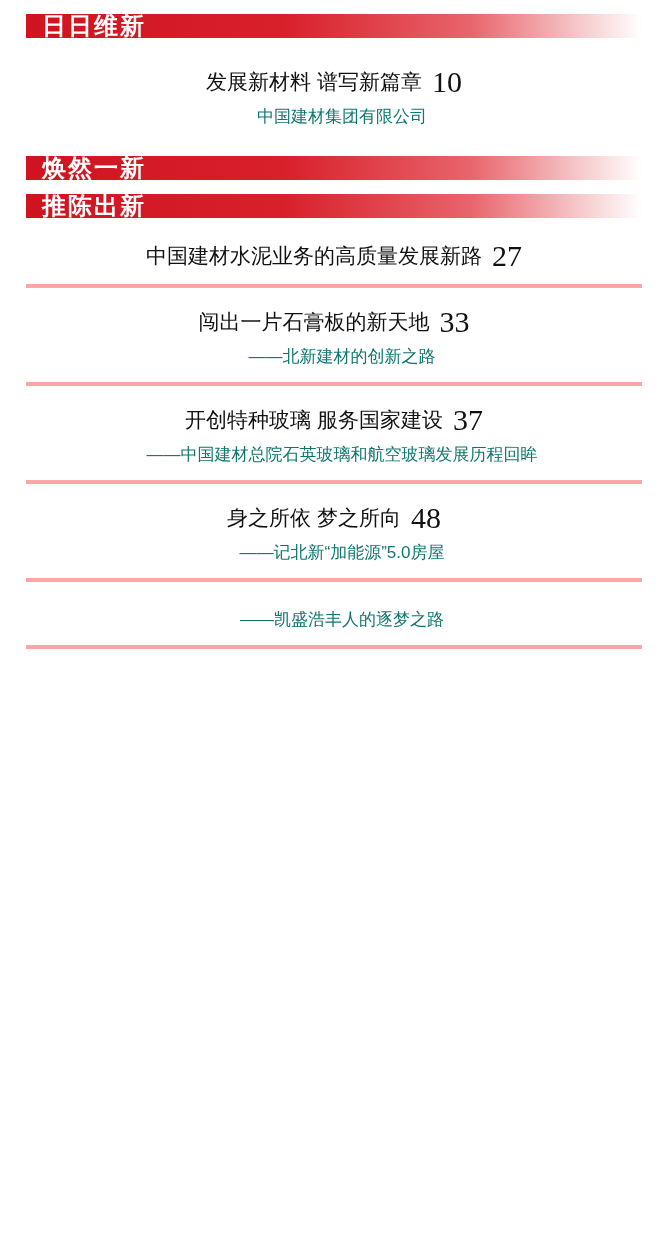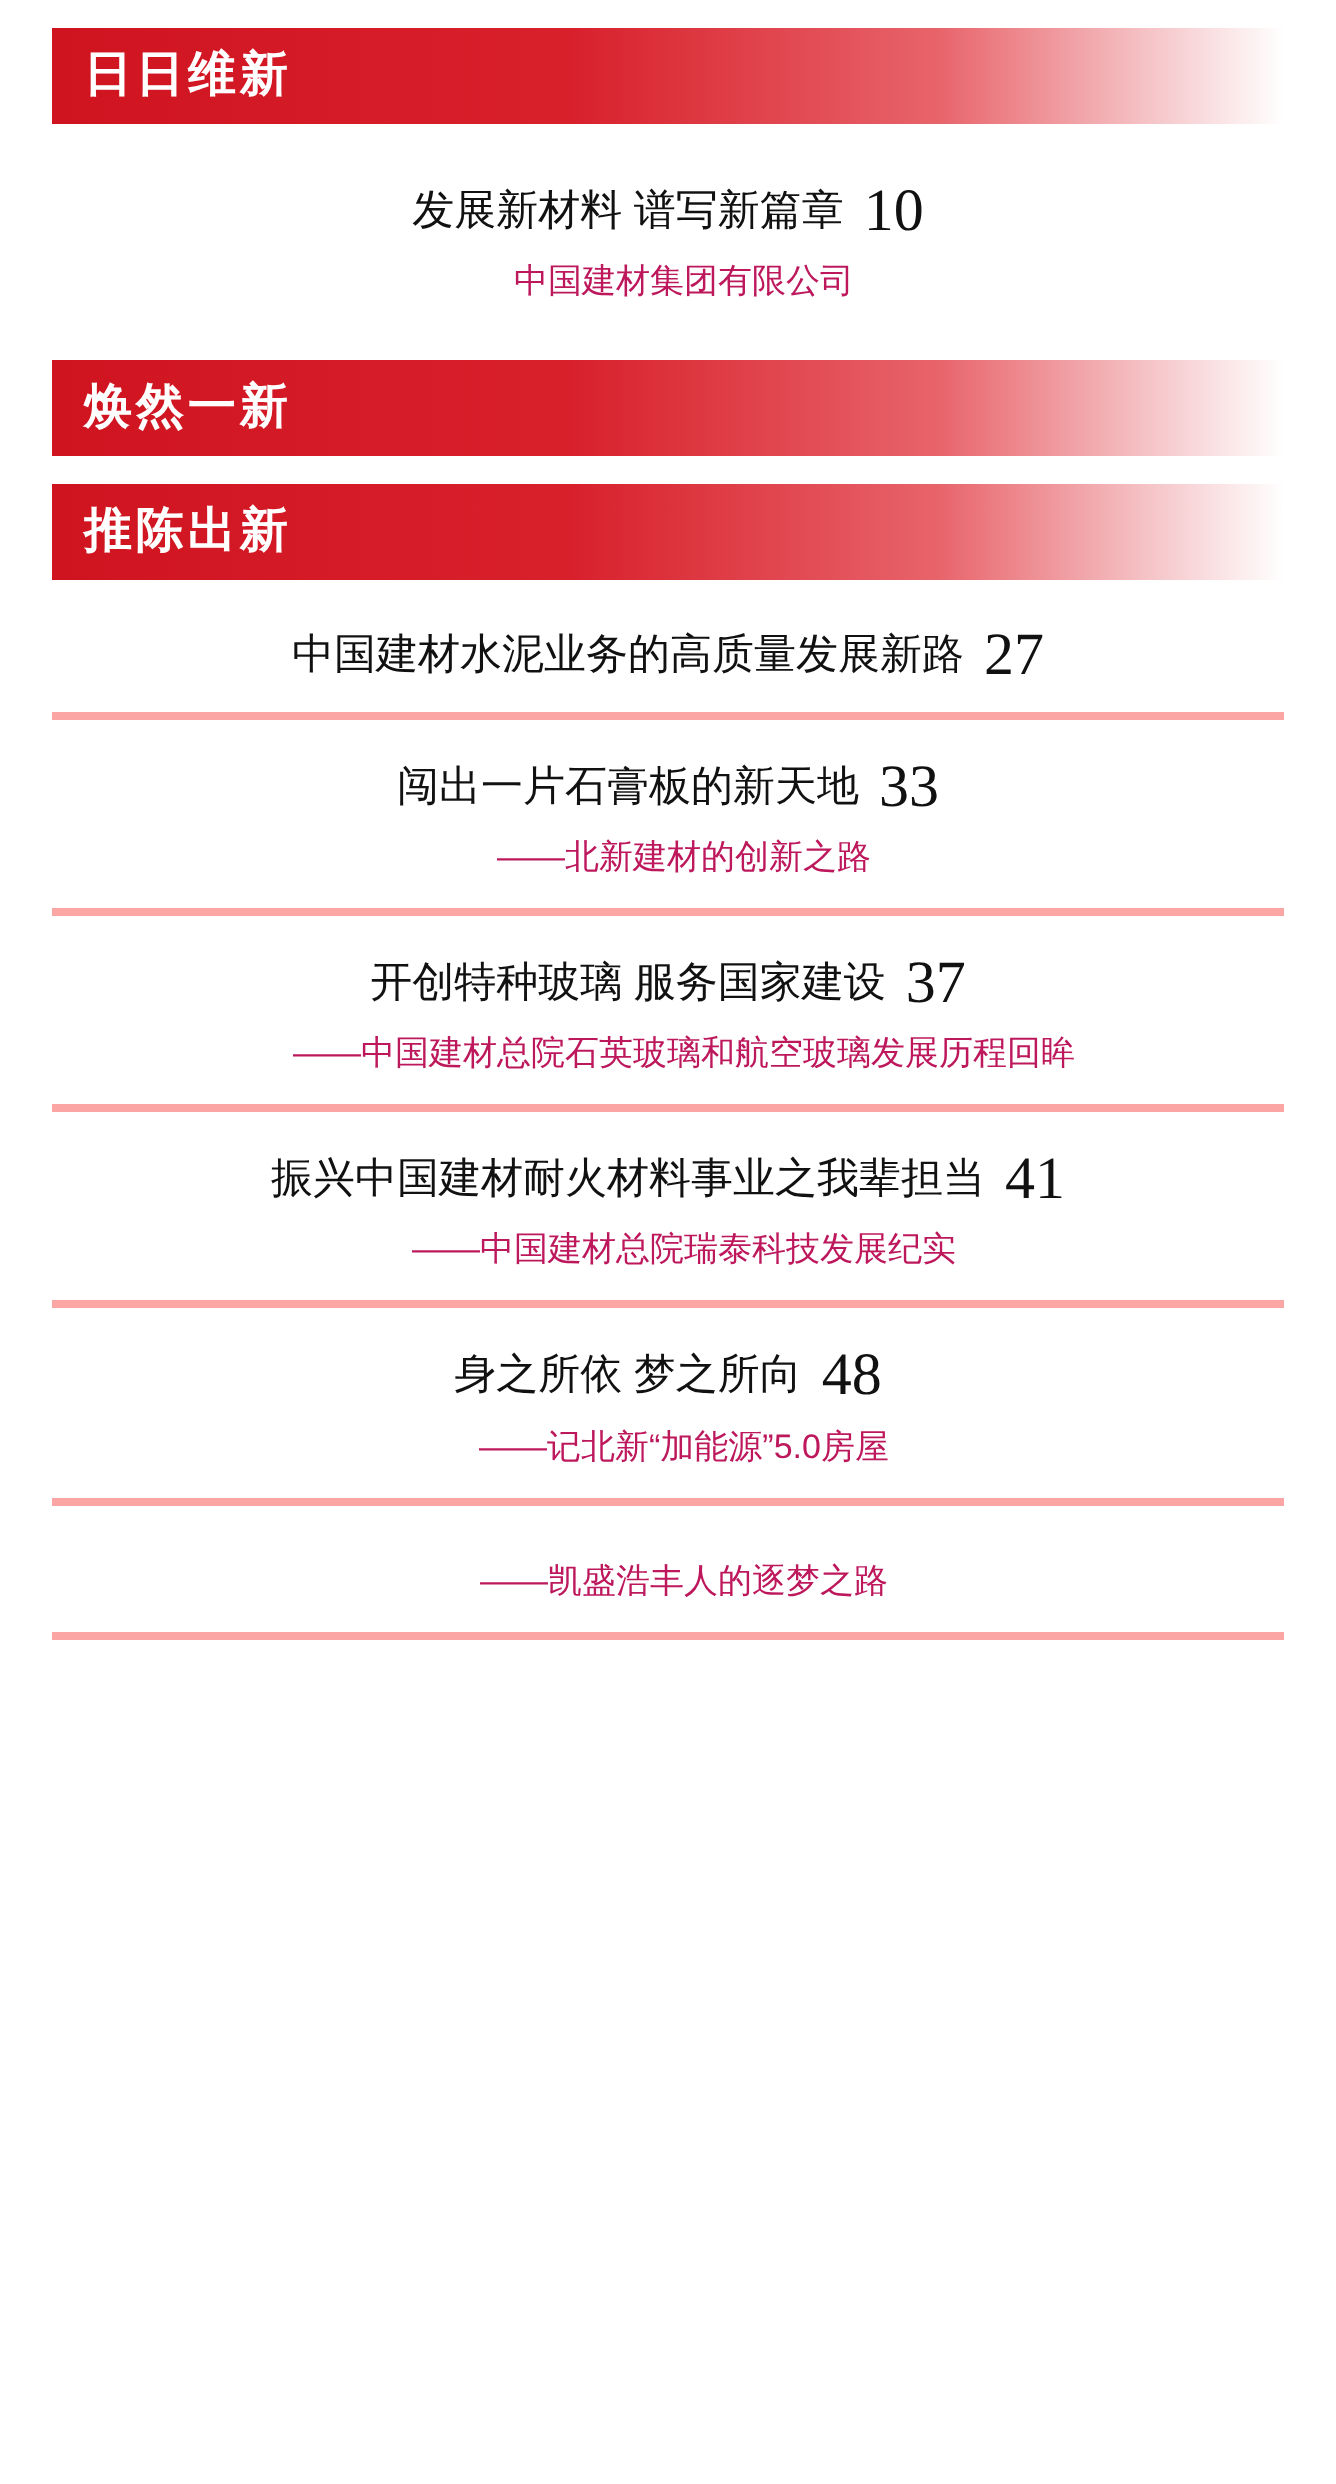--- a/index.html
+++ b/index.html
@@ -16,21 +16,21 @@
   }
   .page {
     width: 668px;
     height: 1242px;
     position: relative;
     box-sizing: border-box;
     padding: 0 26px;
   }
   
   .section-band {
-    height: 48px;
+    height: 24px;
     margin-top: 14px;
     margin-bottom: 4px;
     display: flex;
     align-items: center;
     background: linear-gradient(to right, #cf1420 0%, #d8202b 42%, #e8646b 72%, #f6c9cc 90%, #ffffff 100%);
   }
   .section-band .band-label {
     color: #ffffff;
     font-family: "Liberation Sans", "DejaVu Sans", sans-serif;
     font-weight: bold;
@@ -69,21 +69,21 @@
     color: #111111;
     margin-left: 10px;
     position: relative;
     top: 3px;
     letter-spacing: 0px;
   }
   .entry-sub {
     display: block;
     margin-top: 10px;
     font-size: 17px;
-    color: #be185d;
+    color: #0f766e;
     font-family: "Liberation Sans", "DejaVu Sans", sans-serif;
     margin-left: 16px;
   }
   .entry-extra-line {
     display: block;
     font-size: 21px;
     color: #111111;
     font-family: "Liberation Sans", "DejaVu Sans", sans-serif;
     margin-bottom: 6px;
   }
@@ -139,26 +139,20 @@
         <span class="entry-sub">——北新建材的创新之路</span>
       </div>
 
       <div class="entry">
         <span class="entry-title">
           <span class="t-line">开创特种玻璃  服务国家建设</span><span class="page-num">37</span>
         </span>
         <span class="entry-sub">——中国建材总院石英玻璃和航空玻璃发展历程回眸</span>
       </div>
 
-      <div class="entry">
-        <span class="entry-title">
-          <span class="t-line">振兴中国建材耐火材料事业之我辈担当</span><span class="page-num">41</span>
-        </span>
-        <span class="entry-sub">——中国建材总院瑞泰科技发展纪实</span>
-      </div>
 
       <div class="entry">
         <span class="entry-title">
           <span class="t-line">身之所依  梦之所向</span><span class="page-num">48</span>
         </span>
         <span class="entry-sub">——记北新“加能源”5.0房屋</span>
       </div>
 
       <div class="entry">
         <span class="entry-sub">——凯盛浩丰人的逐梦之路</span>

